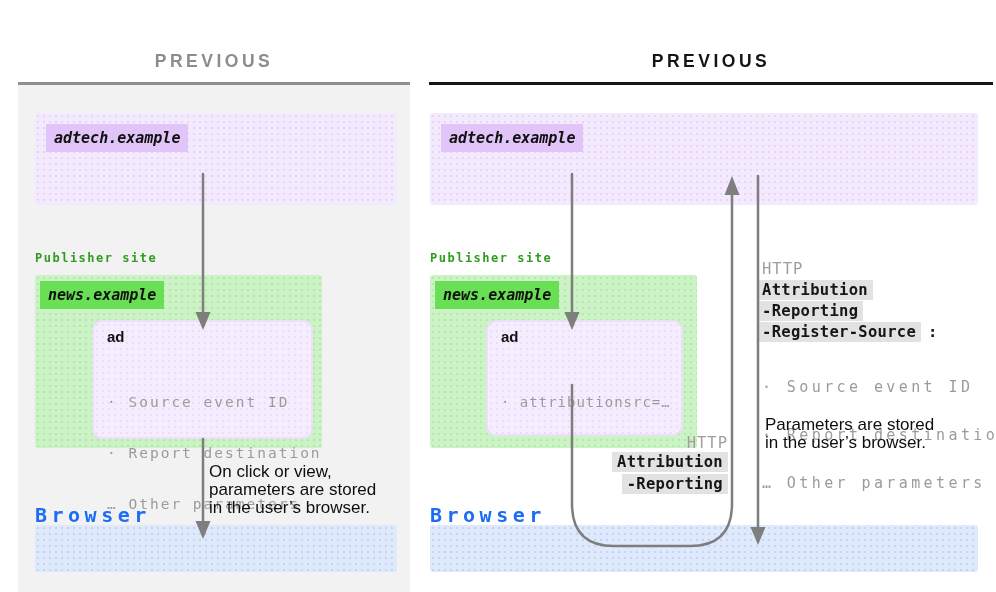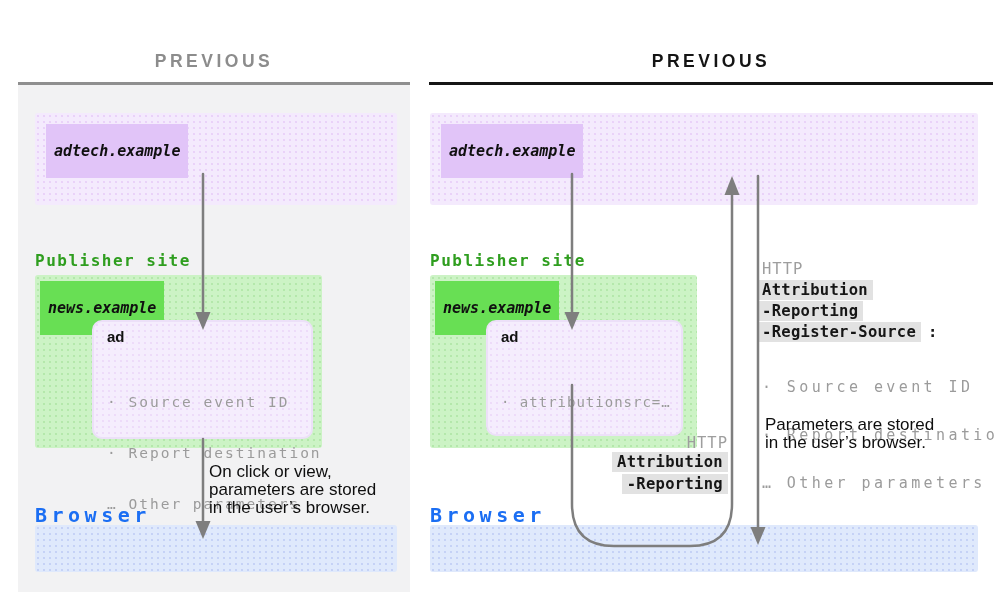--- a/index.html
+++ b/index.html
@@ -29,27 +29,27 @@
     background-size:6px 6px;}
   .box-blue{background-color:#dfe9fc;
     background-image:radial-gradient(circle,rgba(130,150,230,0.28) 1px,rgba(0,0,0,0) 1.2px);
     background-size:6px 6px;}
   .adbox{position:absolute;background-color:#f5edfd;border:2px solid #ece0f8;border-radius:10px;
     background-image:radial-gradient(circle,rgba(201,141,233,0.18) 1px,rgba(0,0,0,0) 1.2px);
     background-size:6px 6px;box-sizing:border-box;}
 
   
   .chip{display:inline-block;font-family:"DejaVu Sans Mono","Liberation Mono",monospace;
-    font-weight:bold;font-style:italic;font-size:15px;color:#101010;padding:18px 8px;}
+    font-weight:bold;font-style:italic;font-size:15px;color:#101010;padding:5px 8px;}
   .chip-adtech{background:#e1c4f8;}
   .chip-news{background:#68df54;}
 
   
   .sec-label{position:absolute;font-family:"DejaVu Sans Mono","Liberation Mono",monospace;
-    font-weight:600;font-size:16px;letter-spacing:1.5px;}
+    font-weight:600;font-size:12px;letter-spacing:1.5px;}
   .lbl-green{color:#2f9e1f;}
   .lbl-blue{color:#1b6ef3;letter-spacing:4.5px;font-size:20px;}
 
   
   .ad-title{font-size:15px;font-weight:600;color:#111;}
   .params{font-family:"DejaVu Sans Mono","Liberation Mono",monospace;color:#9b9b9b;white-space:pre;}
   .params-prev{font-size:14.5px;letter-spacing:2px;line-height:17px;}
   .params-cur-ad{font-size:14px;letter-spacing:1px;line-height:17px;}
   .params-resp{font-size:15px;letter-spacing:3.4px;line-height:16px;}
 

